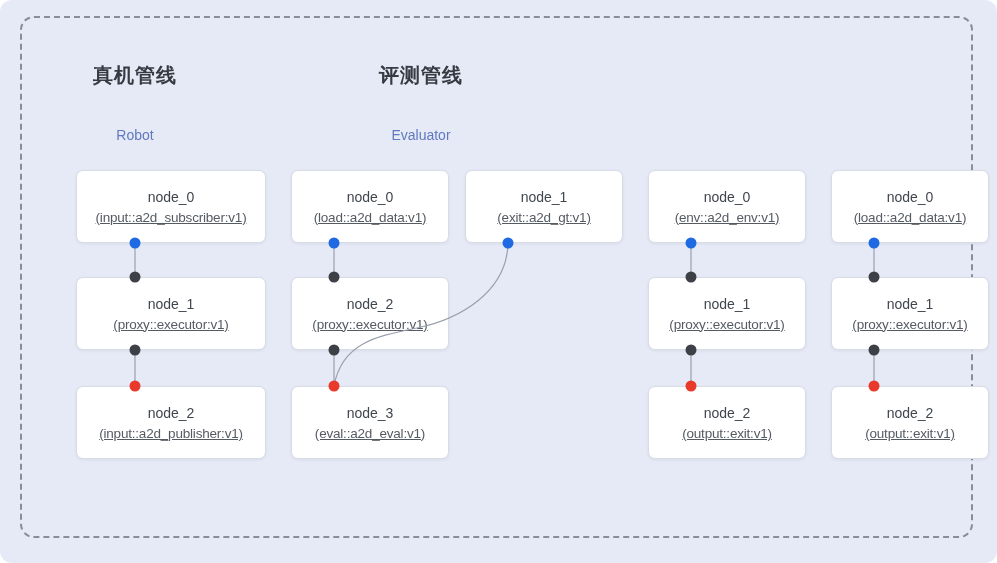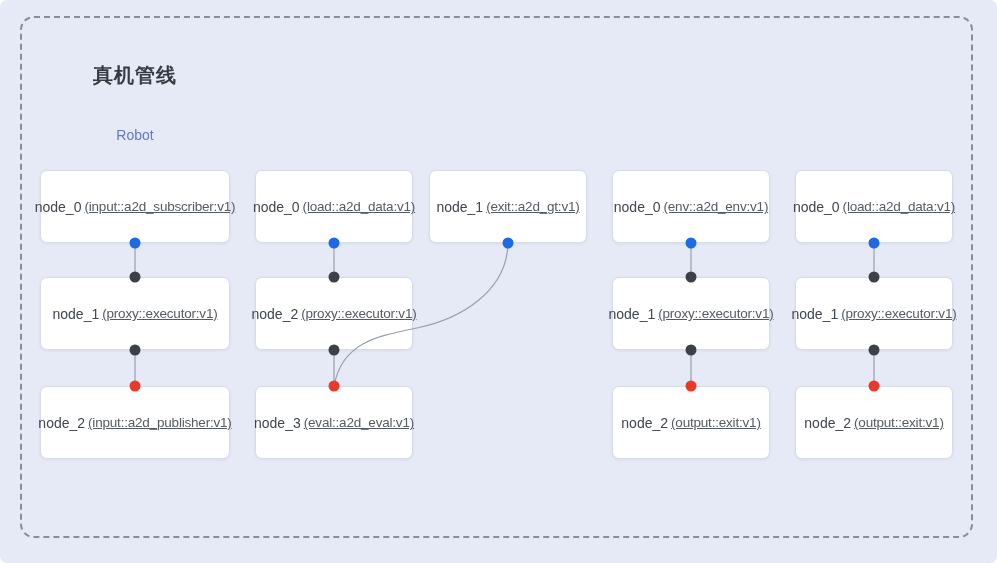--- a/index.html
+++ b/index.html
@@ -13,42 +13,43 @@
     --node-subtitle:#555b63;
     --edge-line:#98a0ac;
     --port-blue:#1f6ae3;
     --port-black:#3d4147;
     --port-red:#e9392b;
   }
   html,body{margin:0;padding:0;background:#ffffff;}
   body{font-family:"Liberation Sans","DejaVu Sans",sans-serif;}
   .stage{
     position:relative;width:997px;height:563px;overflow:hidden;
-    background:var(--canvas-bg);border-radius:7px;
+    background:var(--canvas-bg);border-radius:12px;
   }
   .frame{
     position:absolute;left:20px;top:16px;width:949px;height:518px;
     border:2px dashed var(--frame-border);border-radius:14px;
     opacity:.85;
   }
   .hdr{position:absolute;top:63px;width:220px;text-align:center;}
   .hdr-zh{
     font-size:20px;font-weight:700;color:var(--title-zh);
     letter-spacing:1px;line-height:25px;
   }
   .hdr-en{
     margin-top:35px;font-size:14px;font-weight:400;color:var(--title-en);
     line-height:25px;
   }
   .node{
     position:absolute;height:73px;box-sizing:border-box;
     background:var(--node-bg);border:1px solid var(--node-border);
     border-radius:7px;box-shadow:0 1px 3px rgba(60,70,100,.08);
-    display:flex;flex-direction:row;justify-content:center;align-items:center;
+    display:flex;flex-direction:column;justify-content:center;align-items:center;
     gap:3px;
+    margin-left:36px;
   }
   .node-title{font-size:14px;color:var(--node-title);line-height:18px;}
   .node-sub{font-size:13.5px;color:var(--node-subtitle);line-height:17px;letter-spacing:-0.2px;text-decoration:underline;}
   
   .c-robot{left:40px;width:190px;}
   .c-eval{left:255px;width:158px;}
   .c-eval2{left:429px;width:158px;}
   .c-sim{left:612px;width:158px;}
   .c-comp{left:795px;width:158px;}
   
@@ -59,20 +60,24 @@
 </style>
 </head>
 <body>
 
 <div class="stage">
   <div class="frame"></div>
 
   <div class="hdr" style="left:25px">
     <div class="hdr-zh">真机管线</div>
     <div class="hdr-en">Robot</div>
+  </div>
+  <div class="hdr" style="left:311px">
+    <div class="hdr-zh">评测管线</div>
+    <div class="hdr-en">Evaluator</div>
   </div>
 
   <div class="node c-robot r1">
     <div class="node-title">node_0</div>
     <div class="node-sub">(input::a2d_subscriber:v1)</div>
   </div>
   <div class="node c-robot r2">
     <div class="node-title">node_1</div>
     <div class="node-sub">(proxy::executor:v1)</div>
   </div>

